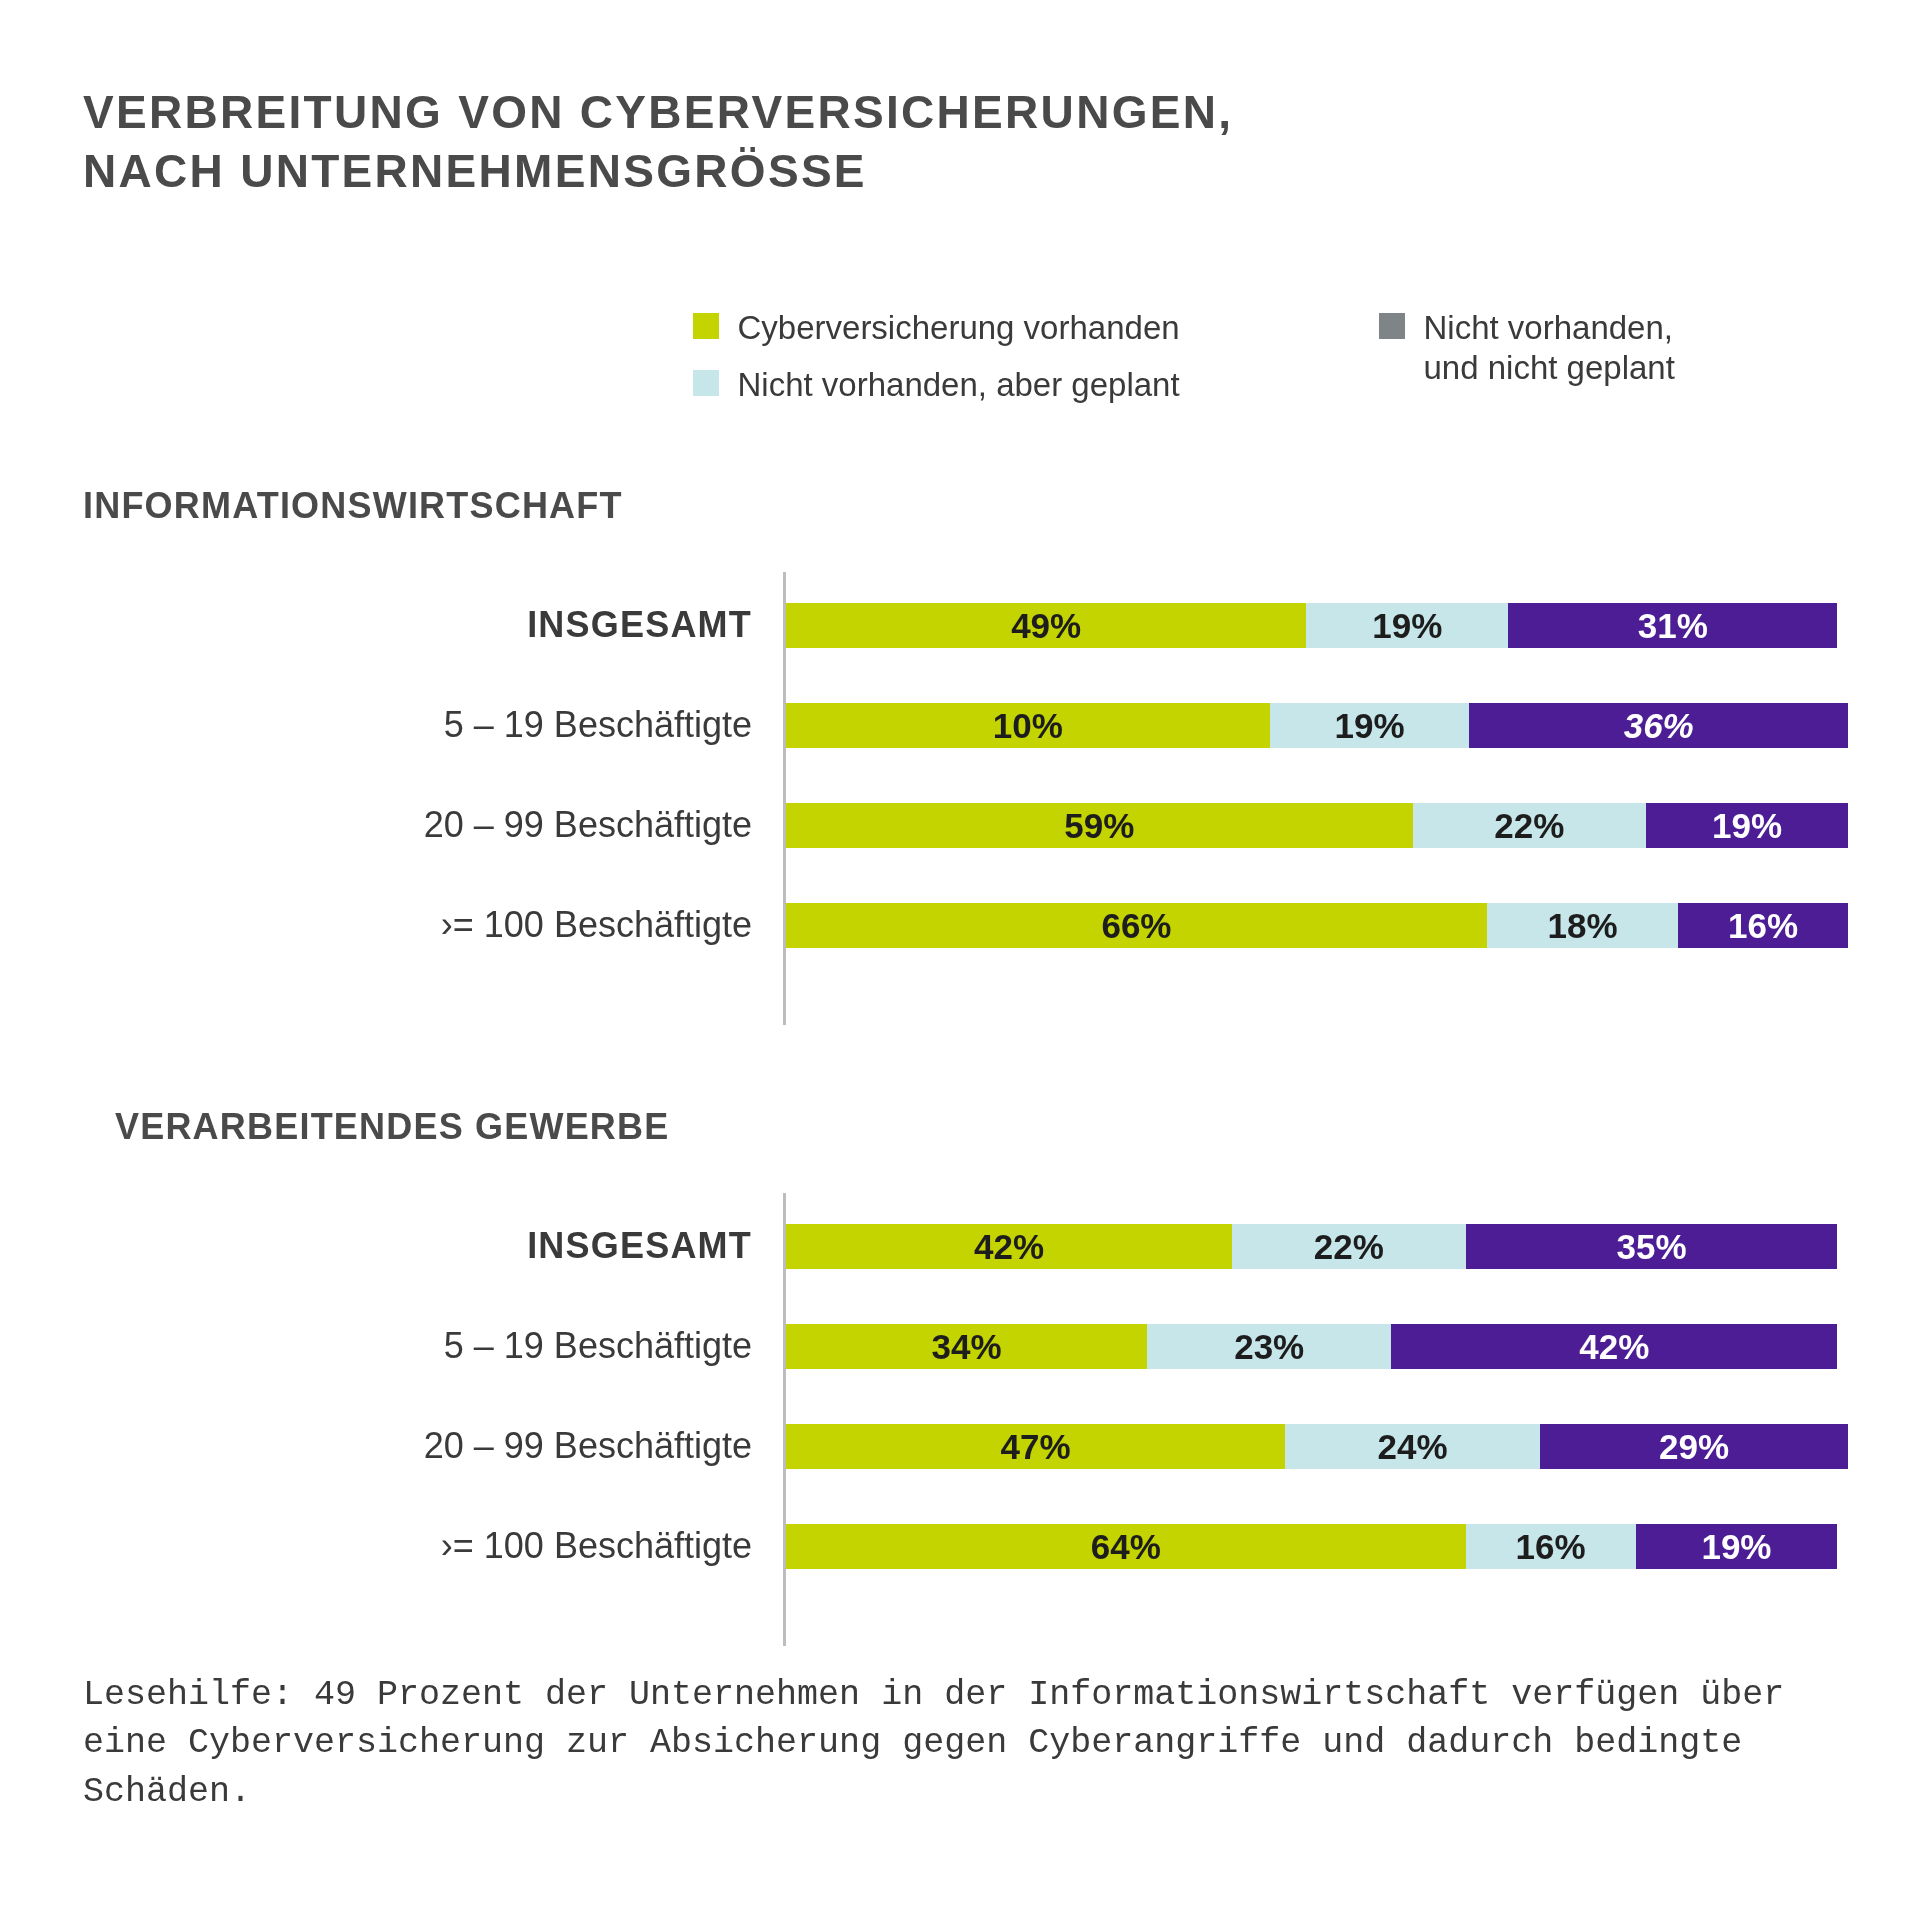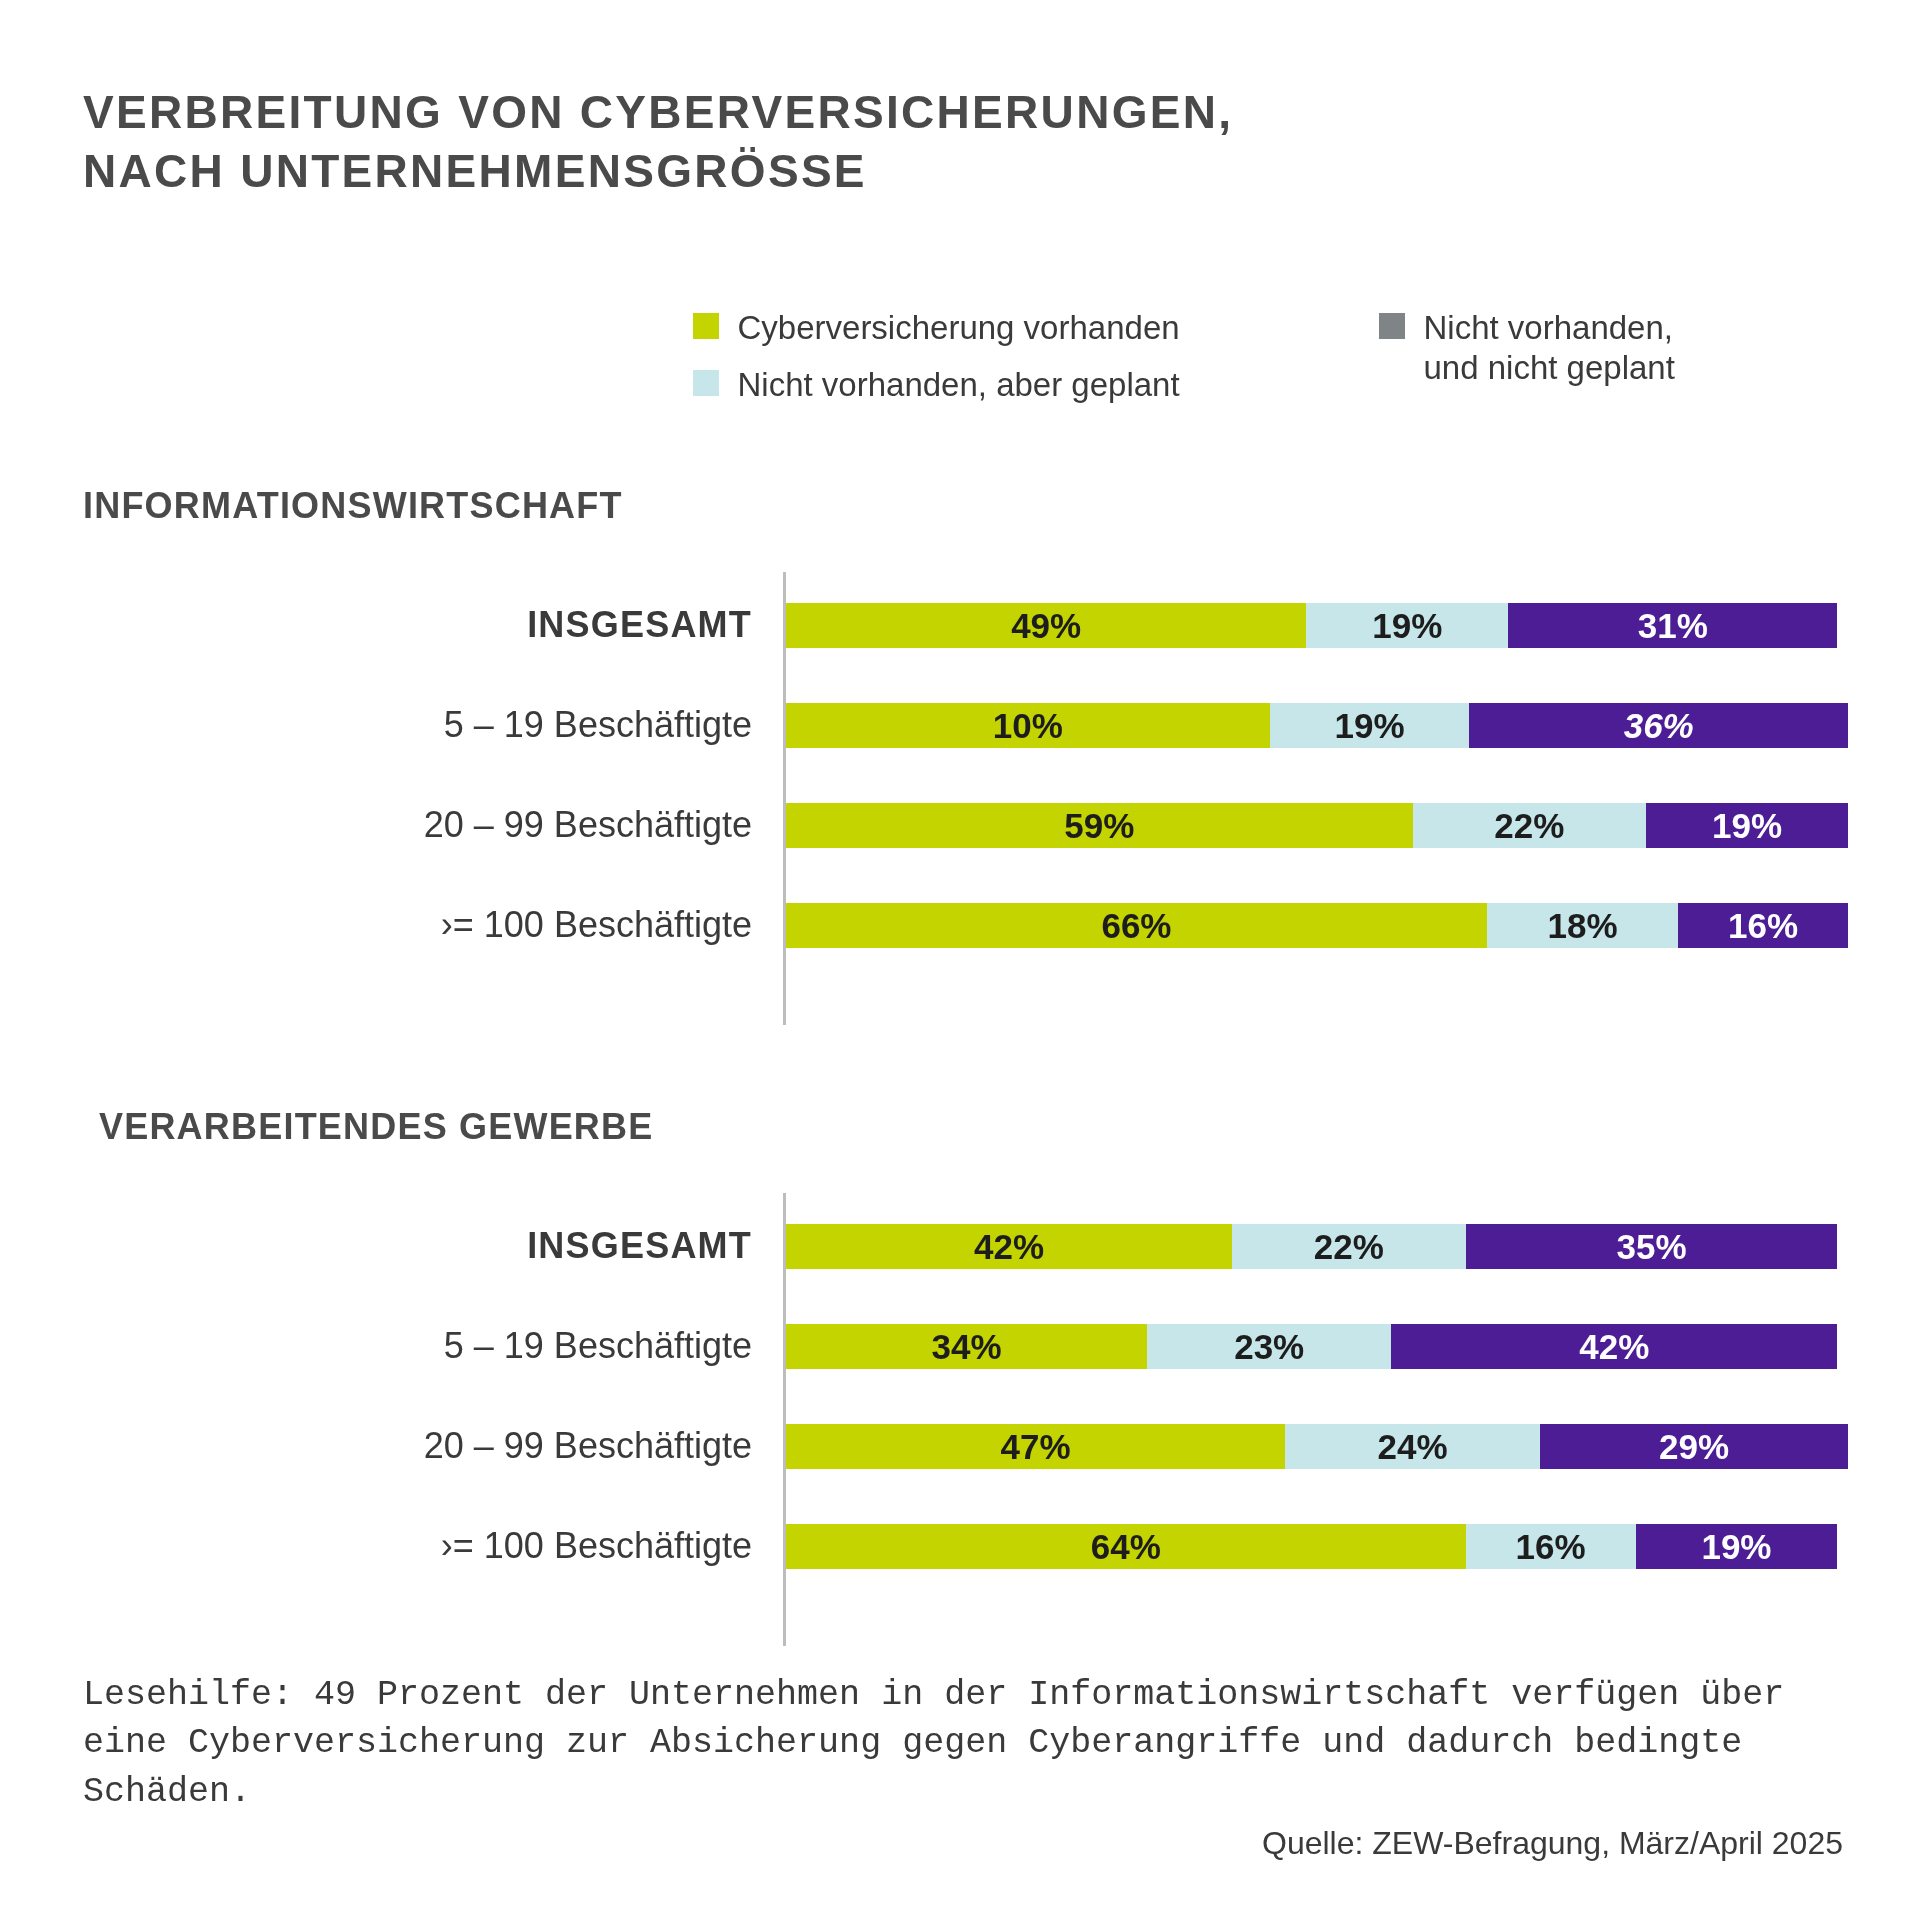--- a/index.html
+++ b/index.html
@@ -234,21 +234,21 @@
     <div class="bar-row" style="top:314px;">
       <div class="row-label">›= 100 Beschäftigte</div>
       <div class="bar-track">
         <div class="seg c1" style="width:66%;">66%</div>
         <div class="seg c2" style="width:18%;">18%</div>
         <div class="seg c3" style="width:16%;">16%</div>
       </div>
     </div>
   </div>
 
-  <div class="section-title" style="left:99px; top:1106px;">Verarbeitendes Gewerbe</div>
+  <div class="section-title" style="left:115px; top:1106px;">Verarbeitendes Gewerbe</div>
 
   <div class="chart-block" style="top:1193px; height:455px;">
     <div class="axis-line" style="top:0; height:453px;"></div>
 
     <div class="bar-row" style="top:14px;">
       <div class="row-label bold">Insgesamt</div>
       <div class="bar-track">
         <div class="seg c1" style="width:42%;">42%</div>
         <div class="seg c2" style="width:22%;">22%</div>
         <div class="seg c3" style="width:35%;">35%</div>
@@ -277,16 +277,15 @@
       <div class="row-label">›= 100 Beschäftigte</div>
       <div class="bar-track">
         <div class="seg c1" style="width:64%;">64%</div>
         <div class="seg c2" style="width:16%;">16%</div>
         <div class="seg c3" style="width:19%;">19%</div>
       </div>
     </div>
   </div>
 
   <div class="reading-aid">Lesehilfe: 49 Prozent der Unternehmen in der Informationswirtschaft verfügen über eine Cyberversicherung zur Absicherung gegen Cyberangriffe und dadurch bedingte Schäden.</div>
-  <div class="source">Quelle: ZEW-Befragung, März/April 2025</div>
 
 </div>
 
 
 </body></html>

